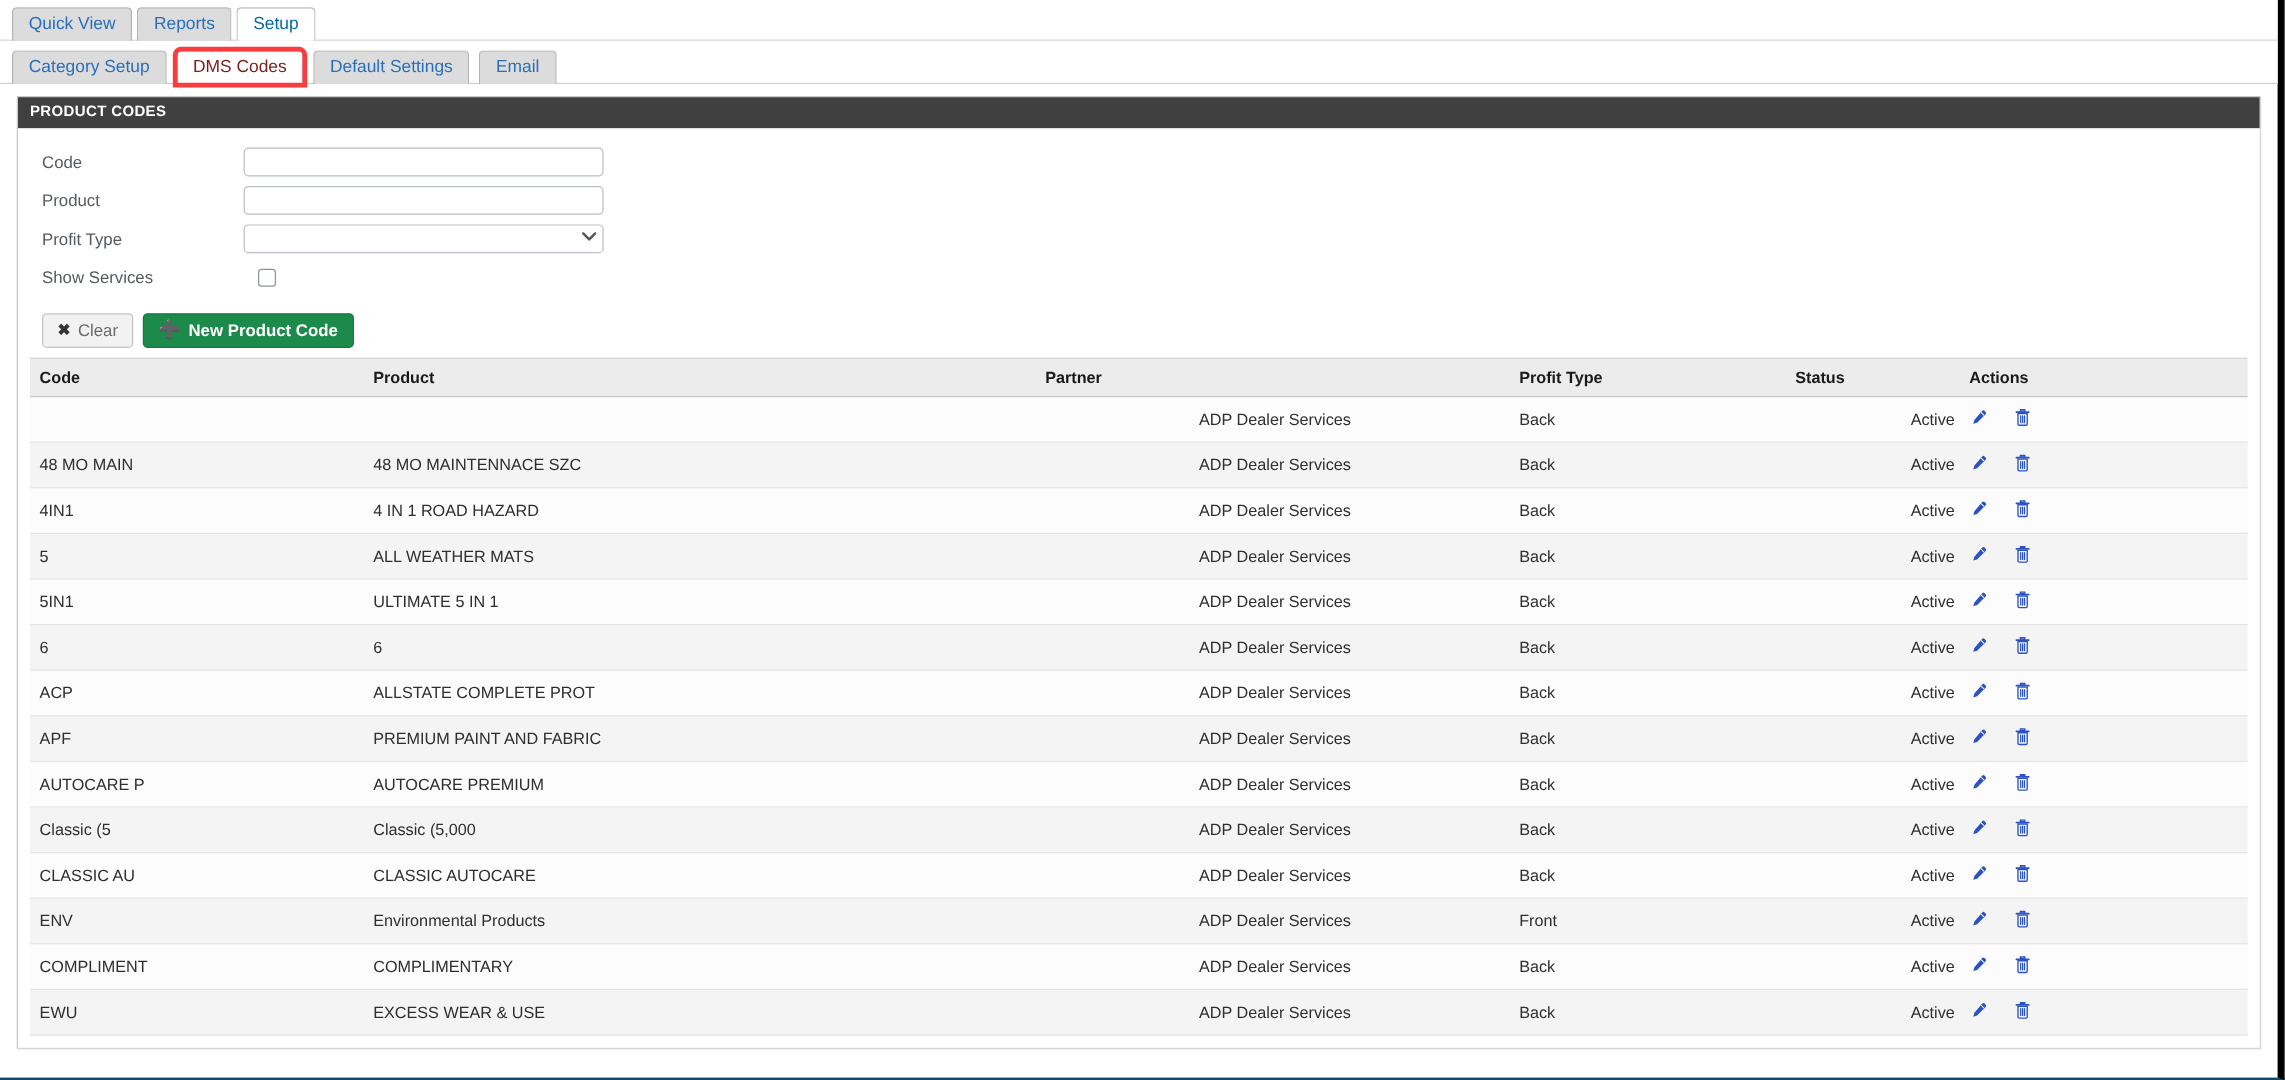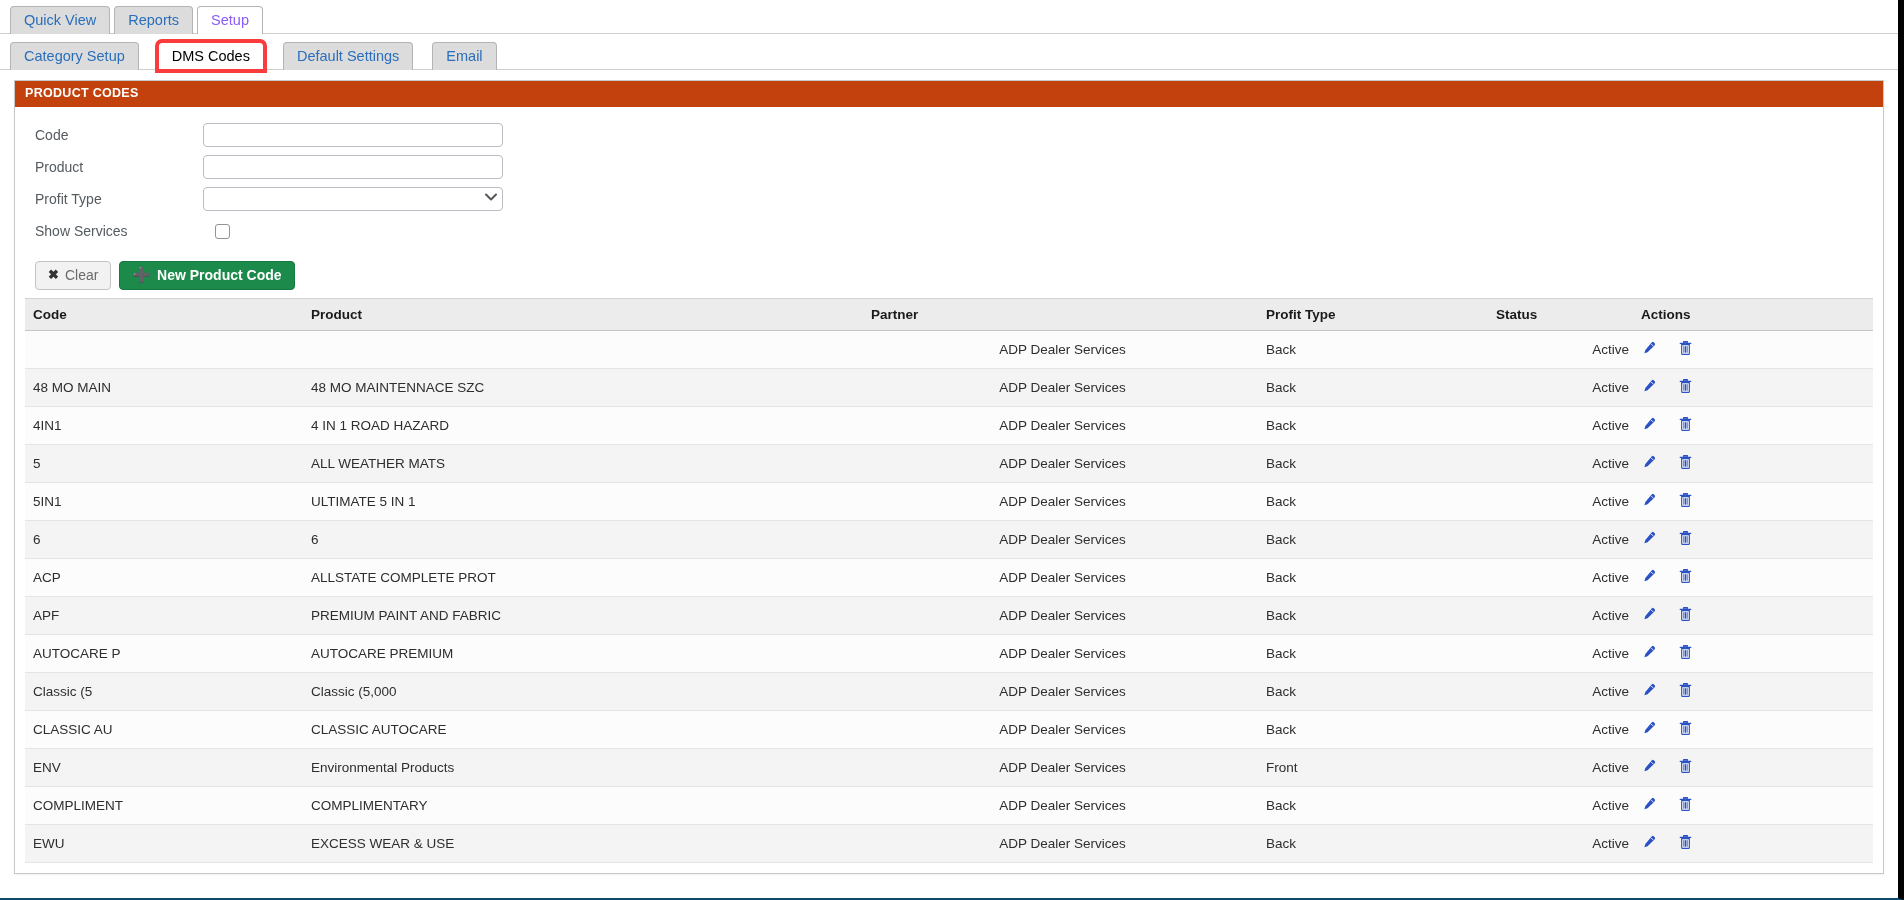--- a/index.html
+++ b/index.html
@@ -37,29 +37,29 @@
     border-radius: 4px 4px 0 0;
     padding: 5px 13px 6px 13px;
     line-height: 16px;
     cursor: pointer;
     white-space: nowrap;
     position: relative;
     top: 1px;
   }
   .tab.active {
     background: #ffffff;
-    color: #8b5cf6;
+    color: #0369a1;
     border-color: #b4b4b4;
     z-index: 2;
   }
 
   .subtabstrip {
     display: flex;
     align-items: flex-end;
-    gap: 19px;
+    gap: 8px;
     padding: 8px 10px 0 10px;
     height: 36px;
     border-bottom: 1px solid #cfcfcf;
     background: #ffffff;
   }
   .subtab {
     font-size: 14.5px;
     color: #2a6ebb;
     background: #dcdcdc;
     border: 1px solid #b4b4b4;
@@ -67,37 +67,37 @@
     border-radius: 4px 4px 0 0;
     padding: 5px 13px 6px 13px;
     line-height: 16px;
     cursor: pointer;
     white-space: nowrap;
     position: relative;
     top: 1px;
   }
   .subtab.active {
     background: #ffffff;
-    color: #000000;
+    color: #7f1d1d;
   }
   .subtab.highlight {
     outline: 4px solid #fa3c3c;
     outline-offset: -1px;
     z-index: 3;
   }
 
   
   .panel {
     margin: 10px 14px 0 14px;
     border: 1px solid #c8c8c8;
     background: #ffffff;
     box-shadow: 0 1px 2px rgba(0,0,0,0.06);
   }
   .panel-head {
-    background: #c2410c;
+    background: #404040;
     color: #ffffff;
     font-size: 12.5px;
     font-weight: bold;
     letter-spacing: 0.3px;
     padding: 6px 10px 7px 10px;
     height: 26px;
     line-height: 13px;
   }
   .panel-body {
     padding: 12px 10px 10px 10px;

